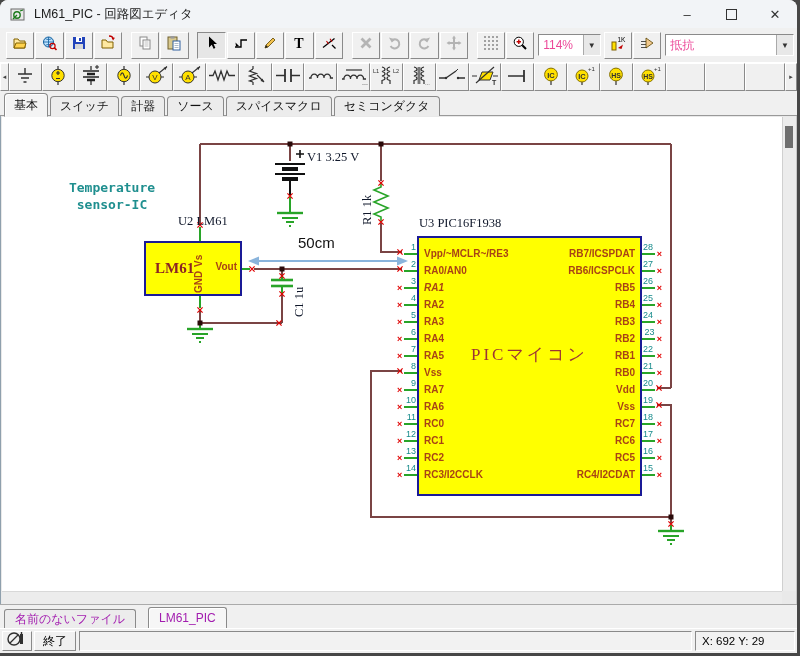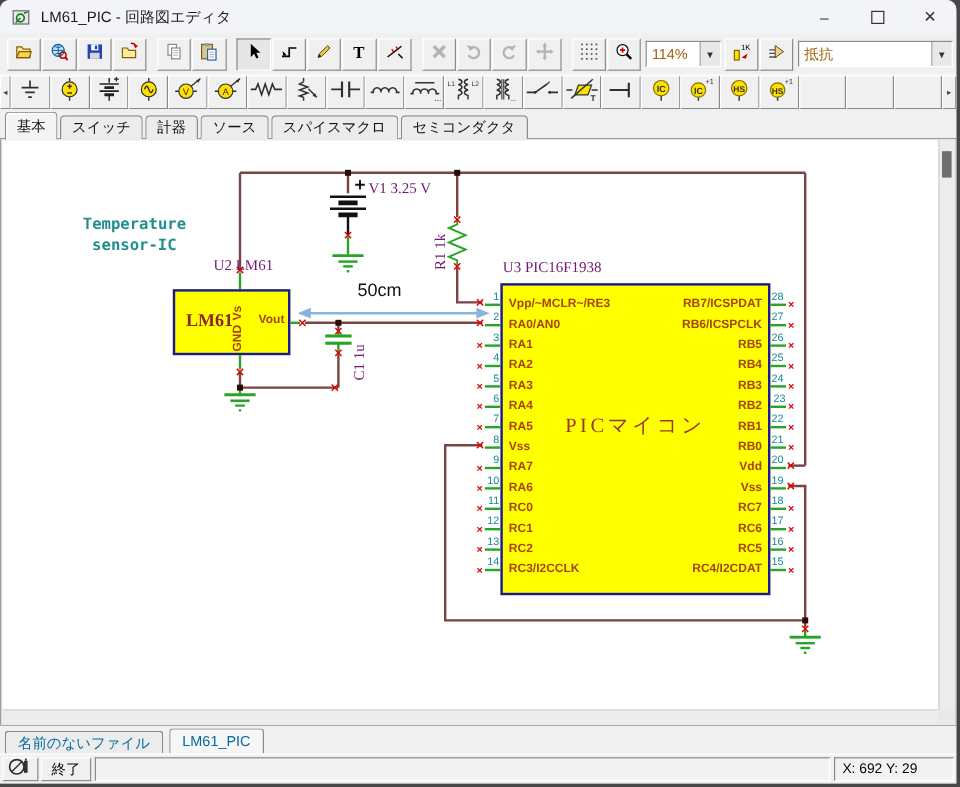--- a/index.html
+++ b/index.html
@@ -15,55 +15,55 @@
   
   .menubar{height:22px;background:#f7f8fa;border-bottom:1px solid #e3e3e3;display:flex;align-items:center;padding-left:4px;flex:0 0 auto;}
   .menu-item{font-size:12.5px;color:#1b1b1b;padding:2px 8px;}
   
   .toolbar{height:34px;background:#f0f0f0;display:flex;align-items:center;padding-left:6px;flex:0 0 auto;}
   .tb-btn{width:29px;height:27px;background:#f0f0f0;border:1px solid;border-color:#ffffff #8a8a8a #8a8a8a #ffffff;display:flex;align-items:center;justify-content:center;margin-right:1px;box-sizing:border-box;}
   .tb-btn.active{border-color:#8a8a8a #ffffff #ffffff #8a8a8a;background:#e6e6e6;}
   .tb-gap{width:8px;}
   .tb-gap-wide{flex:1;}
   .combo{display:flex;height:22px;margin:0 3px;border:1px solid;border-color:#8a8a8a #ffffff #ffffff #8a8a8a;background:#ffffff;align-items:center;box-sizing:border-box;}
-  .combo .val{font-size:12px;padding:0 4px;flex:1;color:#a16207;white-space:nowrap;overflow:hidden;}
+  .combo .val{font-size:12px;padding:0 4px;flex:1;color:#ec4899;white-space:nowrap;overflow:hidden;}
   .combo .arrow{width:16px;height:100%;background:#e8e8e8;border-left:1px solid #aaa;display:flex;align-items:center;justify-content:center;font-size:8px;color:#333;}
   .combo-sm{width:64px;}
   .combo-lg{width:132px;}
   
   .palette{height:28px;background:#f0f0f0;display:flex;align-items:stretch;flex:0 0 auto;border-top:1px solid #fff;}
   .pal-arrow{width:9px;display:flex;align-items:center;justify-content:center;border:1px solid;border-color:#fff #8a8a8a #8a8a8a #fff;font-size:7px;color:#444;background:#f0f0f0;box-sizing:border-box;}
   .pal-btn{width:33px;border:1px solid;border-color:#fff #8a8a8a #8a8a8a #fff;display:flex;align-items:center;justify-content:center;background:#f0f0f0;box-sizing:border-box;}
   .pal-empty{width:40px;border:1px solid;border-color:#fff #8a8a8a #8a8a8a #fff;background:#f0f0f0;box-sizing:border-box;}
   
   .tabstrip{height:24px;background:#f0f0f0;display:flex;align-items:flex-end;padding-left:4px;border-bottom:1px solid #999;flex:0 0 auto;}
   .tab{font-size:12px;color:#111;background:#ececec;border:1px solid #8a8a8a;border-bottom:none;border-radius:4px 4px 0 0;padding:2px 9px 2px 9px;margin-right:2px;position:relative;top:1px;height:15px;line-height:15px;}
   .tab.active{background:#f4f4f4;height:18px;line-height:18px;z-index:2;box-shadow:inset 1px 1px 0 #fff;border-bottom:1px solid #f4f4f4;margin-bottom:-1px;}
   
   .canvas{flex:1;position:relative;background:#e9e9e9;border-left:1px solid #8fa0ad;border-right:1px solid #c8c8c8;overflow:hidden;}
   .paper{position:absolute;left:1px;top:1px;right:14px;bottom:13px;background:#ffffff;}
   .vscroll{position:absolute;top:1px;bottom:13px;right:0;width:13px;background:#ececec;border-left:1px solid #d0d0d0;}
   .vthumb{position:absolute;top:9px;left:2px;width:8px;height:22px;background:#6f6f6f;}
   .hscroll{position:absolute;left:1px;right:14px;bottom:0;height:12px;background:#ececec;border-top:1px solid #d8d8d8;}
   .schsvg{position:absolute;left:0;top:0;}
-  .lbl{position:absolute;color:#701a75;font-family:"Liberation Serif","DejaVu Serif",serif;font-size:12.5px;white-space:nowrap;}
+  .lbl{position:absolute;color:#0f172a;font-family:"Liberation Serif","DejaVu Serif",serif;font-size:12.5px;white-space:nowrap;}
   .annot{position:absolute;color:#1f8f8f;font-family:"DejaVu Sans Mono","Liberation Mono",monospace;font-weight:bold;font-size:13px;text-align:center;line-height:17px;white-space:nowrap;}
   .dist{position:absolute;color:#111;font-size:15px;font-family:"Liberation Sans",sans-serif;white-space:nowrap;}
   .rot{writing-mode:vertical-rl;transform:rotate(180deg);}
   .block{position:absolute;background:#ffff00;border:2px solid #1a1a96;box-sizing:border-box;}
   .lm61-name{position:absolute;left:9px;top:17px;font-family:"Liberation Serif","DejaVu Serif",serif;font-size:15px;font-weight:bold;color:#8b2424;}
   .lm61-pinlbl{position:absolute;color:#a84315;font-size:10px;font-weight:bold;font-family:"Liberation Sans",sans-serif;}
   .pic-center{position:absolute;left:0;right:0;top:105px;text-align:center;color:#9c3434;font-size:17px;letter-spacing:3px;font-family:"Liberation Serif","DejaVu Serif",serif;}
   .pin-name{position:absolute;font-size:10px;font-weight:bold;color:#a84315;font-family:"Liberation Sans",sans-serif;line-height:11px;white-space:nowrap;}
   .pin-num{position:absolute;font-size:9px;color:#178b8b;line-height:10px;}
   .pin-stub{position:absolute;height:2px;width:13px;background:#28a428;}
   .pin-x{position:absolute;font-size:9px;line-height:8px;color:#e00000;font-weight:bold;}
   
   .doctabs{height:23px;background:#f0f0f0;border-top:1px solid #aaa;display:flex;align-items:flex-end;padding-left:4px;flex:0 0 auto;}
-  .doctab{font-size:12px;color:#0369a1;background:#ececec;border:1px solid #8a8a8a;border-bottom:none;border-radius:3px 3px 0 0;padding:1px 10px;margin-right:5px;height:16px;line-height:16px;}
+  .doctab{font-size:12px;color:#a21caf;background:#ececec;border:1px solid #8a8a8a;border-bottom:none;border-radius:3px 3px 0 0;padding:1px 10px;margin-right:12px;height:16px;line-height:16px;}
   .doctab.active{background:#f6f6f6;height:18px;line-height:18px;box-shadow:inset 1px 1px 0 #fff;}
   
   .statusbar{height:24px;background:#f0f0f0;border-top:1px solid #fff;display:flex;align-items:center;padding:0 2px;flex:0 0 auto;}
   .sb-iconbtn{width:30px;height:20px;border:1px solid;border-color:#fff #8a8a8a #8a8a8a #fff;display:flex;align-items:center;justify-content:center;background:#f0f0f0;box-sizing:border-box;}
   .sb-exit{height:20px;border:1px solid;border-color:#fff #8a8a8a #8a8a8a #fff;font-size:12px;display:flex;align-items:center;padding:0 8px;margin-left:2px;background:#f0f0f0;box-sizing:border-box;}
   .sb-msg{flex:1;height:20px;border:1px solid;border-color:#8a8a8a #fff #fff #8a8a8a;margin-left:3px;background:#f2f2f2;box-sizing:border-box;}
   .sb-coords{width:100px;height:20px;border:1px solid;border-color:#8a8a8a #fff #fff #8a8a8a;margin-left:3px;font-size:11.5px;display:flex;align-items:center;padding-left:6px;background:#f2f2f2;box-sizing:border-box;white-space:nowrap;}
 </style>
 </head>
 <body>
@@ -544,21 +544,21 @@
       </div>
 
       <div class="block" style="left:415px;top:119px;width:225px;height:260px;" id="picblock">
         <div class="pic-center">PICマイコン</div>
       <span class="pin-name" style="top: 10px; left: 5px;">Vpp/~MCLR~/RE3</span>
           <span class="pin-num" style="top: 4px; left: -16px; width: 13px; text-align: right;">1</span>
           <span class="pin-stub" style="top: 15px; left: -15px;"></span>
           <span class="pin-name" style="top: 27px; left: 5px;">RA0/AN0</span>
           <span class="pin-num" style="top: 21px; left: -16px; width: 13px; text-align: right;">2</span>
           <span class="pin-stub" style="top: 32px; left: -15px;"></span>
-          <span class="pin-name" style="top: 44px; left: 5px;">RA1</span>
+          <span class="pin-name" style="top: 44px; left: 5px; font-style: italic;">RA1</span>
           <span class="pin-num" style="top: 38px; left: -16px; width: 13px; text-align: right;">3</span>
           <span class="pin-stub" style="top: 49px; left: -15px;"></span>
           <span class="pin-x" style="top: 46px; left: -22px;">×</span>
           <span class="pin-name" style="top: 61px; left: 5px;">RA2</span>
           <span class="pin-num" style="top: 55px; left: -16px; width: 13px; text-align: right;">4</span>
           <span class="pin-stub" style="top: 66px; left: -15px;"></span>
           <span class="pin-x" style="top: 63px; left: -22px;">×</span>
           <span class="pin-name" style="top: 78px; left: 5px;">RA3</span>
           <span class="pin-num" style="top: 72px; left: -16px; width: 13px; text-align: right;">5</span>
           <span class="pin-stub" style="top: 83px; left: -15px;"></span>

